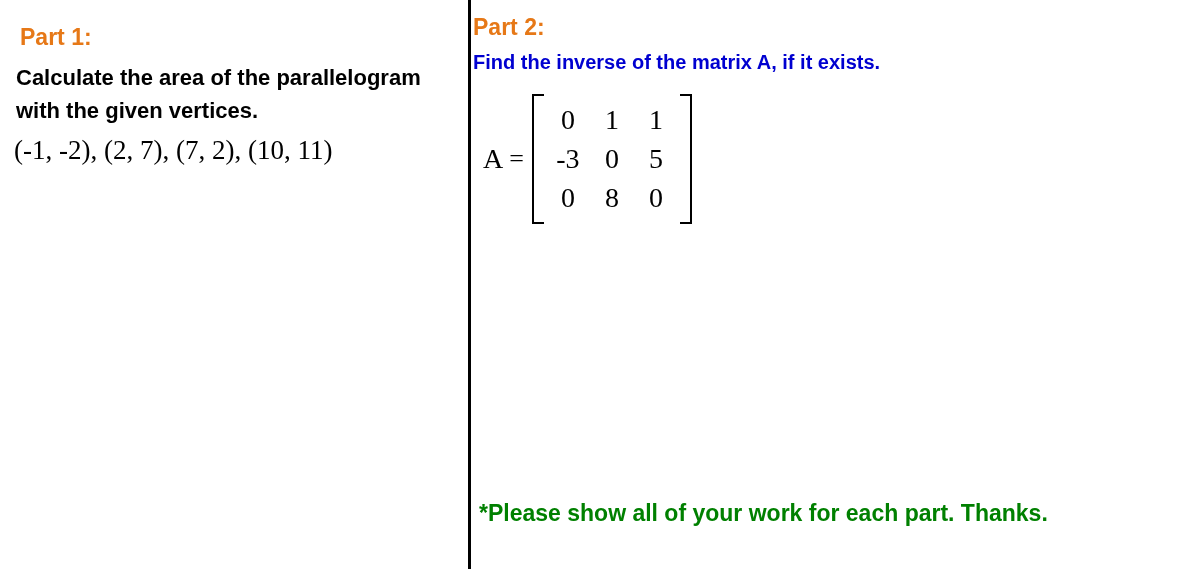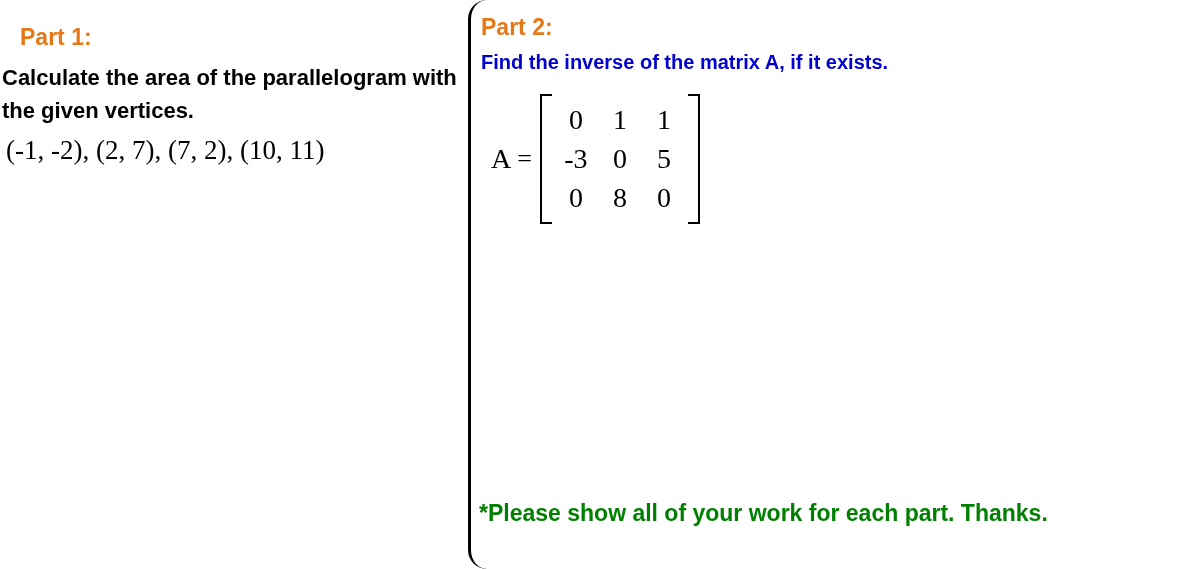--- a/index.html
+++ b/index.html
@@ -18,45 +18,44 @@
       display: flex;
       width: 100%;
       height: 100%;
     }
     .part1 {
       width: 468px;
       padding: 24px 0 0 0;
     }
     .part2 {
       flex: 1;
-      padding: 14px 0 0 10px;
+      padding: 14px 0 0 2px;
       border-left: 3px solid black;
       position: relative;
-      border-radius: 19px;
     }
     .part-heading {
       color: #e67817;
       font-weight: bold;
       font-size: 23px;
       margin-bottom: 10px;
     }
     .part1 .part-heading {
       padding-left: 20px;
     }
     .part1-instruction {
       color: black;
       font-weight: bold;
       font-size: 22px;
       line-height: 1.5;
-      padding-left: 2px;
+      padding-left: 16px;
     }
     .part1-vertices {
       font-family: 'Times New Roman', Times, serif;
       font-size: 27px;
-      padding-left: 6px;
+      padding-left: 14px;
       margin-top: 8px;
     }
     .part2-instruction {
       color: #0000d0;
       font-weight: bold;
       font-size: 20px;
       margin-bottom: 20px;
     }
     .matrix-wrap {
       display: flex;

